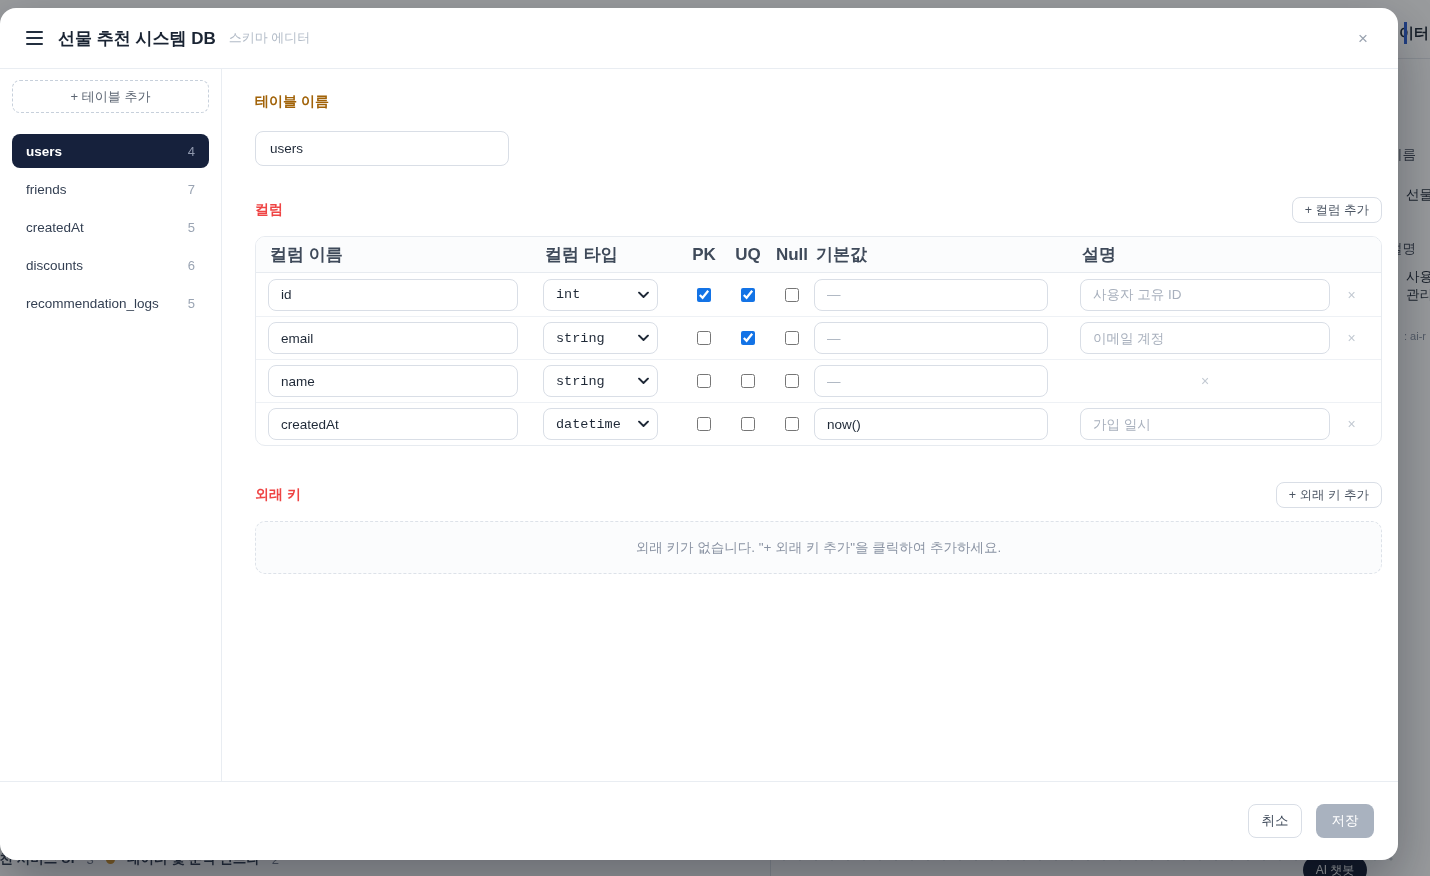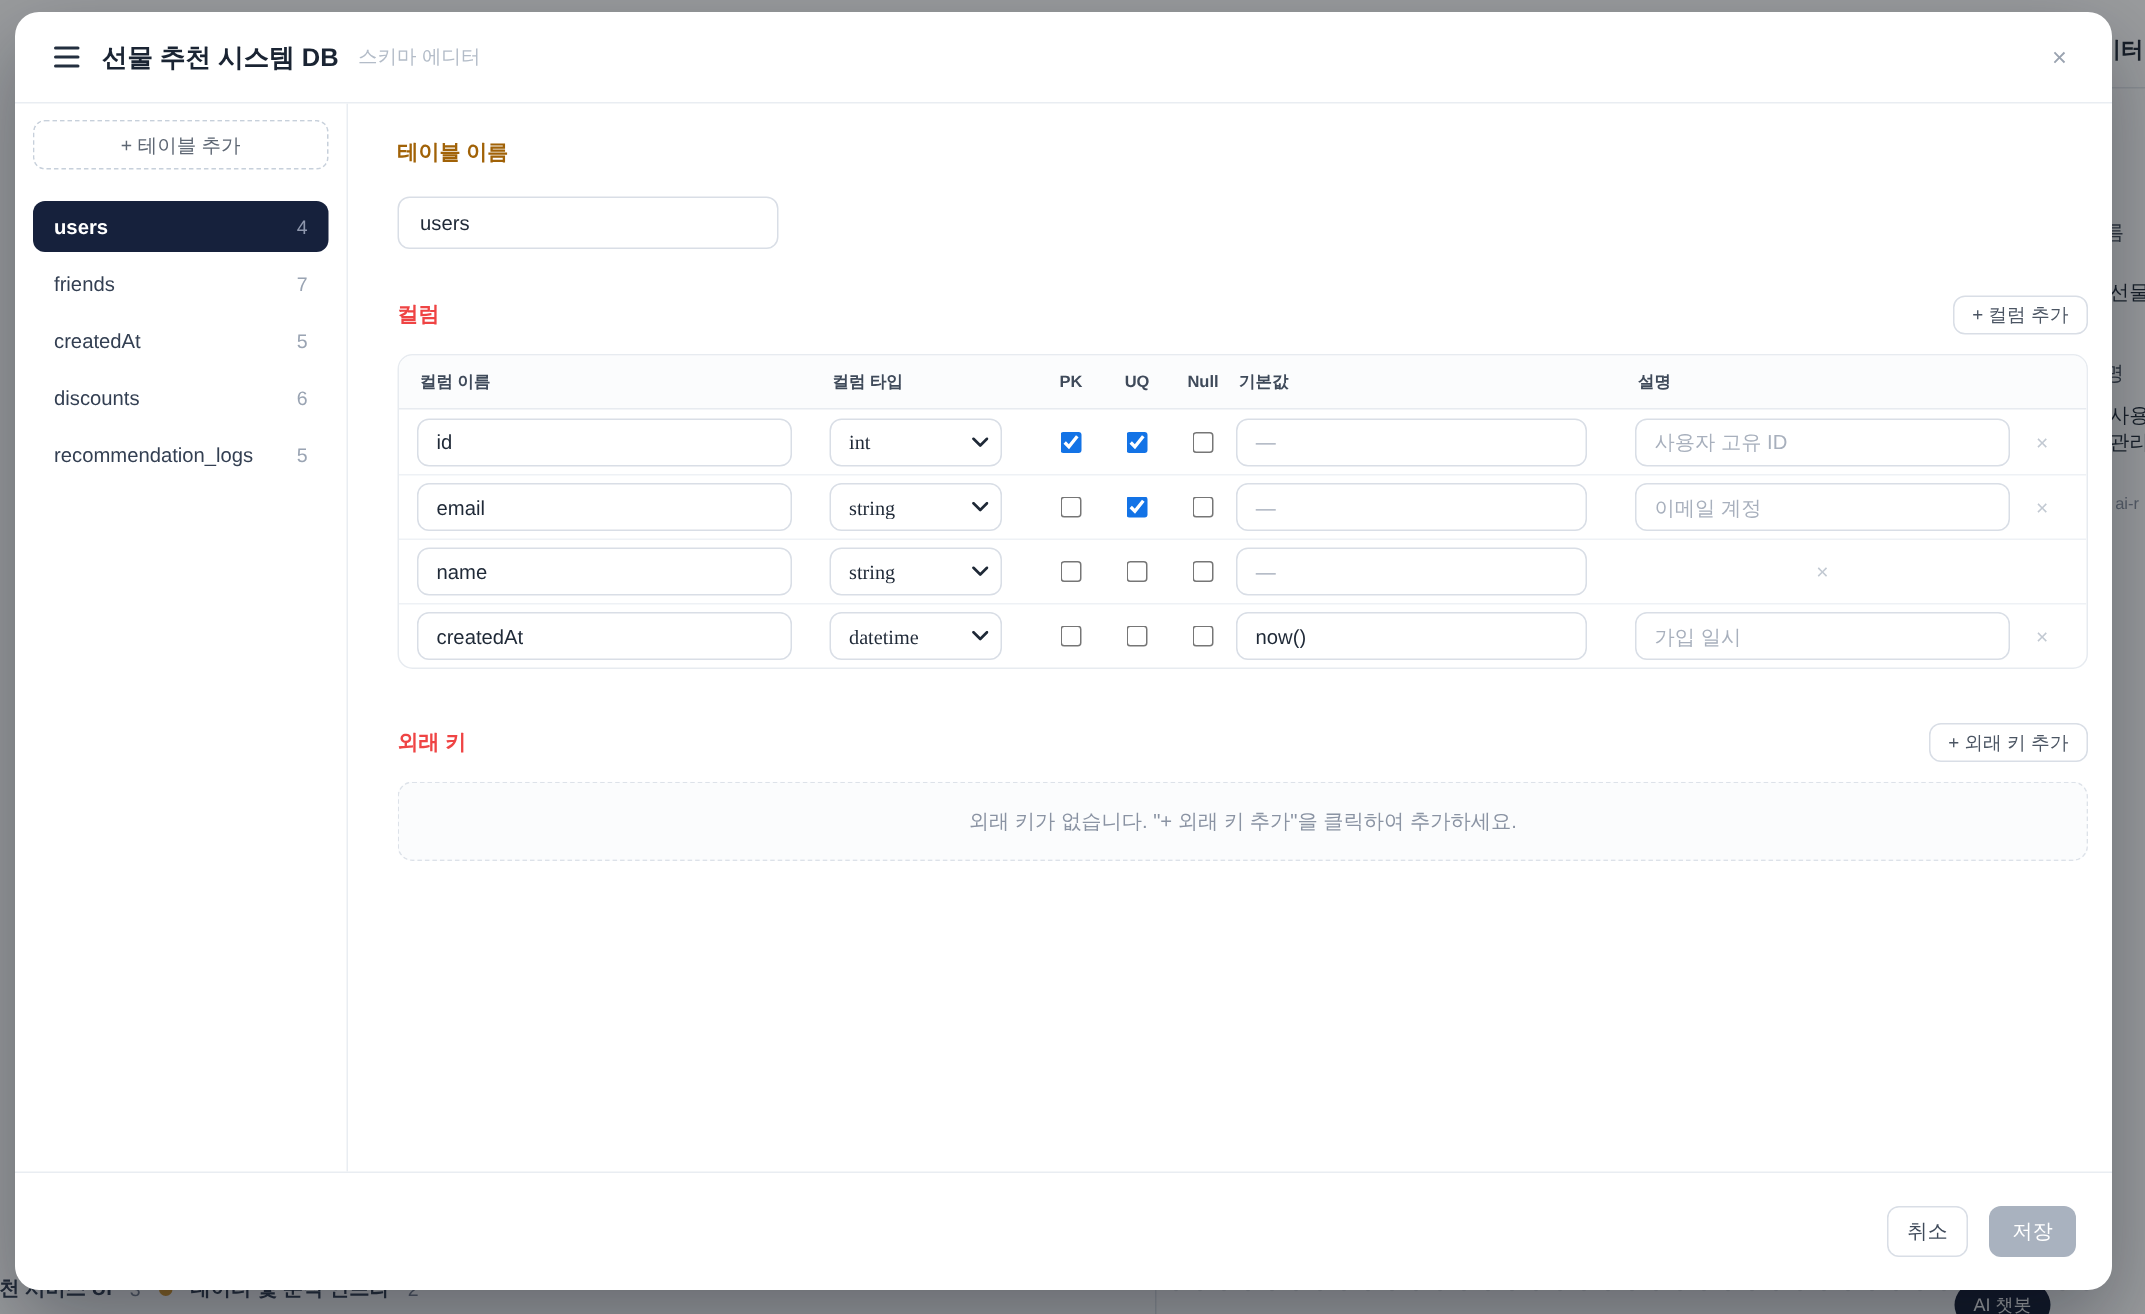--- a/index.html
+++ b/index.html
@@ -27,21 +27,21 @@
     background-image:radial-gradient(circle at 2px 2px, #cfd4da 1.3px, transparent 1.8px);
     background-size:16px 16px; }
   .ai-pill { position:absolute; top:855px; left:1303px; width:64px; height:30px; border-radius:15px;
     background:#141d33; color:#ffffff; font-size:12px; display:flex; align-items:center;
     justify-content:center; }
 
   
   .overlay { position:absolute; inset:0; background:rgba(15,18,25,0.42); }
 
   
-  .modal { position:absolute; left:10px; top:8px; width:1398px; height:852px; background:#ffffff;
+  .modal { position:absolute; left:0; top:8px; width:1398px; height:852px; background:#ffffff;
     border-radius:16px; box-shadow:0 22px 55px rgba(10,15,30,.35); display:flex; flex-direction:column;
     overflow:hidden; }
 
   .m-header { height:61px; flex:0 0 61px; display:flex; align-items:center; padding:0 26px;
     border-bottom:1px solid #e9edf2; }
   .burger { width:17px; display:flex; flex-direction:column; gap:4px; cursor:pointer; }
   .burger span { display:block; height:2px; background:#232f3f; border-radius:1px; }
   .m-title { margin-left:15px; font-size:17px; font-weight:700; color:#1a2433; }
   .m-subtitle { margin-left:13px; font-size:13px; color:#b3bcc8; }
   .m-close { margin-left:auto; background:none; border:none; font-size:17px; color:#9aa3b0;
@@ -69,34 +69,34 @@
 
   .section-row { margin-top:31px; display:flex; align-items:center; justify-content:space-between; }
   .section-title { font-size:14px; font-weight:600; color:#ef4444; }
   .add-btn { height:26px; padding:0 12px; border:1px solid #d9dee6; border-radius:8px;
     background:#ffffff; color:#4b5563; font-size:12.5px; cursor:pointer; }
 
   .col-table { margin-top:13px; border:1px solid #e7ebf0; border-radius:10px; overflow:hidden; }
   .grid-row { display:grid; align-items:center; padding:0 8px 0 12px;
     grid-template-columns:250px 25px 115px 24px 44px 44px 44px 234px 32px 250px 1fr; }
   .col-head { height:36px; background:#fbfcfd; border-bottom:1px solid #e7ebf0;
-    font-size:11px; color:#3f4a5a; font-weight:600; }
+    font-size:17px; color:#3f4a5a; font-weight:600; }
   .col-head .c { padding:0 2px; }
   .c-center { text-align:center; }
   .col-row { height:43px; }
   .col-row + .col-row { border-top:1px solid #eef1f5; }
   .cell-input { width:100%; height:32px; border:1px solid #d9dee6; border-radius:8px;
     padding:0 12px; font-size:13.5px; color:#1f2937; outline:none; background:#fff;
     font-family:"Liberation Sans","DejaVu Sans",sans-serif; }
   .cell-input::placeholder, .name-input::placeholder { color:#a8b0bd; }
   .sel-wrap { position:relative; width:100%; }
   .sel-wrap select { width:100%; height:32px; border:1px solid #d9dee6; border-radius:8px;
     padding:0 26px 0 12px; font-size:13.5px; color:#1f2937; background:#fff;
     -webkit-appearance:none; appearance:none; outline:none; cursor:pointer;
-    font-family:Liberation Serif, serif; }
+    font-family:Liberation Mono, monospace; }
   .sel-wrap svg { position:absolute; right:9px; top:50%; transform:translateY(-50%); pointer-events:none; }
   .cb-cell { display:flex; justify-content:center; }
   .cb-cell input { width:14px; height:14px; accent-color:#1373e6; cursor:pointer; }
   .row-remove { background:none; border:none; color:#c2c9d2; font-size:14px; cursor:pointer;
     justify-self:center; }
 
   .fk-section { margin-top:36px; }
   .fk-empty { margin-top:13px; border:1px dashed #dde2e9; border-radius:10px; height:53px;
     background:#fbfcfd; display:flex; align-items:center; justify-content:center;
     font-size:13.5px; color:#8a93a3; }

